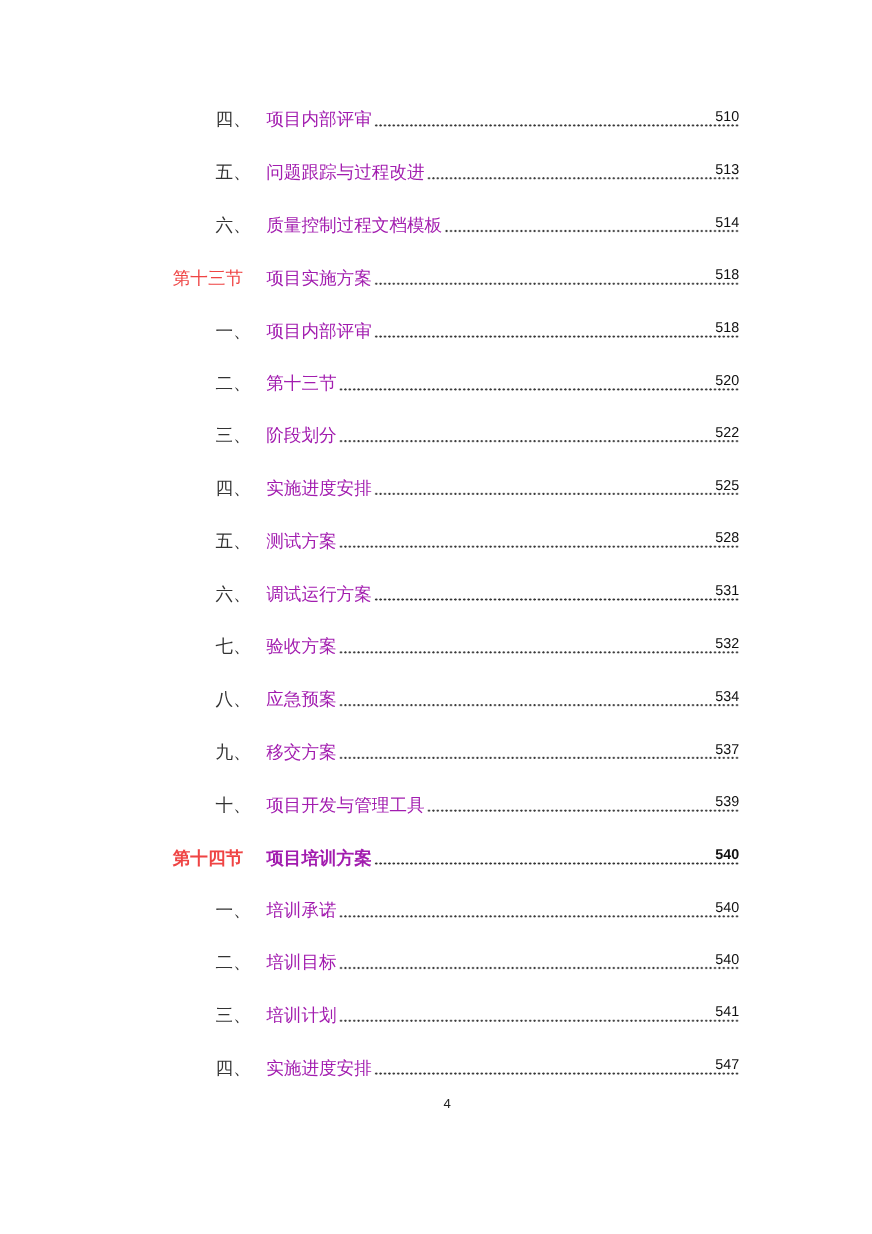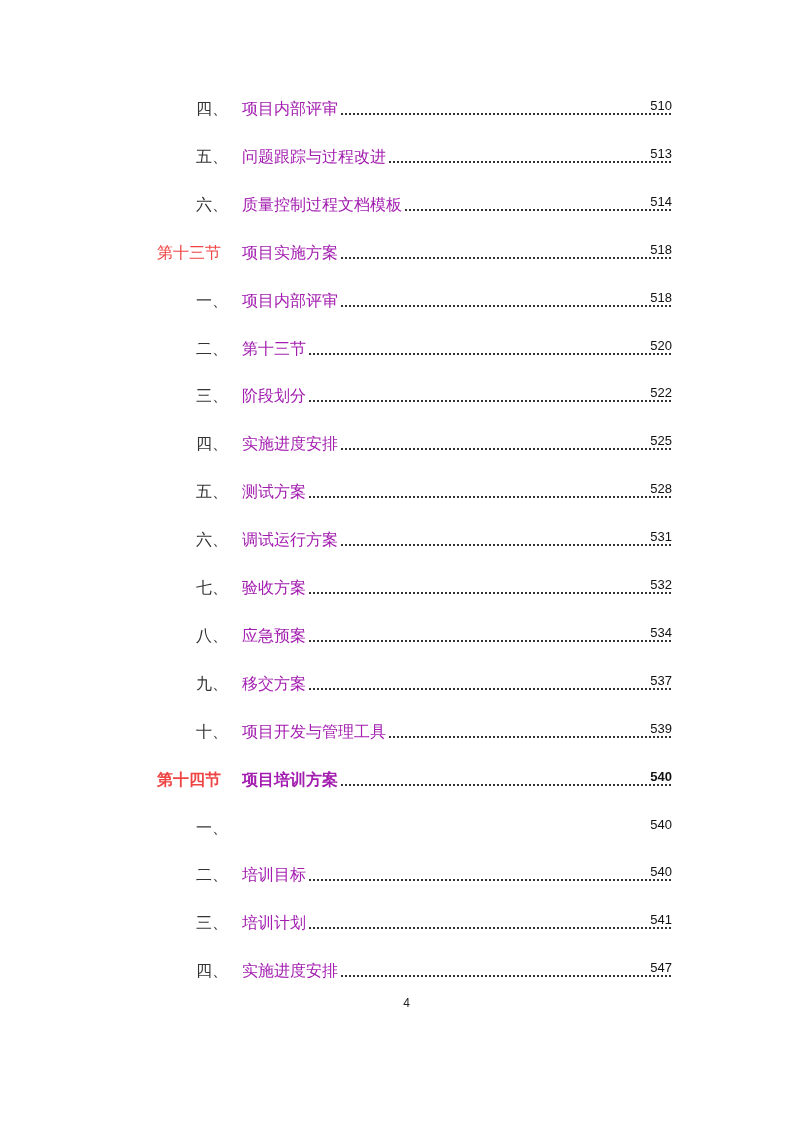--- a/index.html
+++ b/index.html
@@ -207,20 +207,24 @@
     <div class="toc-row level-1" style="top: 766.6px; font-weight: bold;">
       <span class="num">第十四节</span>
       <span class="title-wrap" style="left: 242px;">
         <span class="title">项目培训方案</span>
         <span class="leader"></span>
       </span>
       <span class="page">540</span>
     </div>
     <div class="toc-row level-2" style="top: 814.5px;">
       <span class="num">一、</span>
+      <span class="title-wrap">
+        <span class="title">培训承诺</span>
+        <span class="leader"></span>
+      </span>
       <span class="page">540</span>
     </div>
     <div class="toc-row level-2" style="top: 862.4px;">
       <span class="num">二、</span>
       <span class="title-wrap">
         <span class="title">培训目标</span>
         <span class="leader"></span>
       </span>
       <span class="page">540</span>
     </div>

